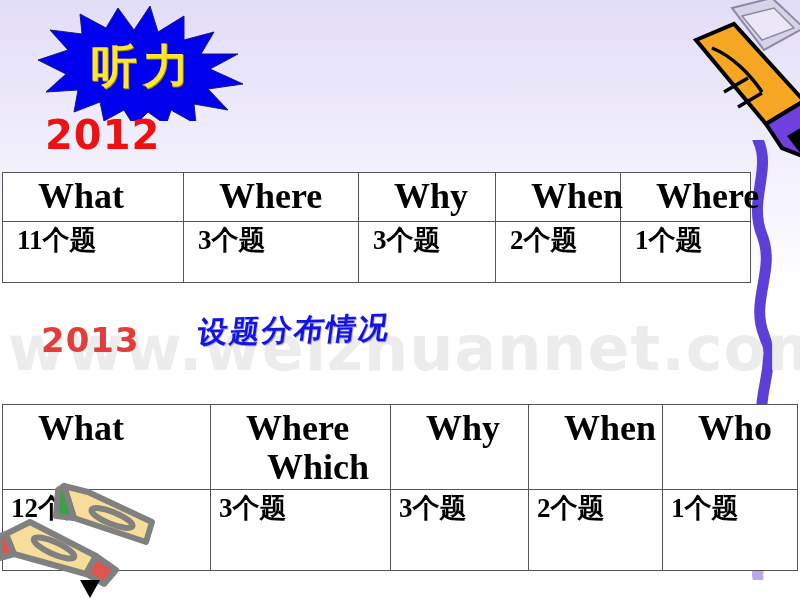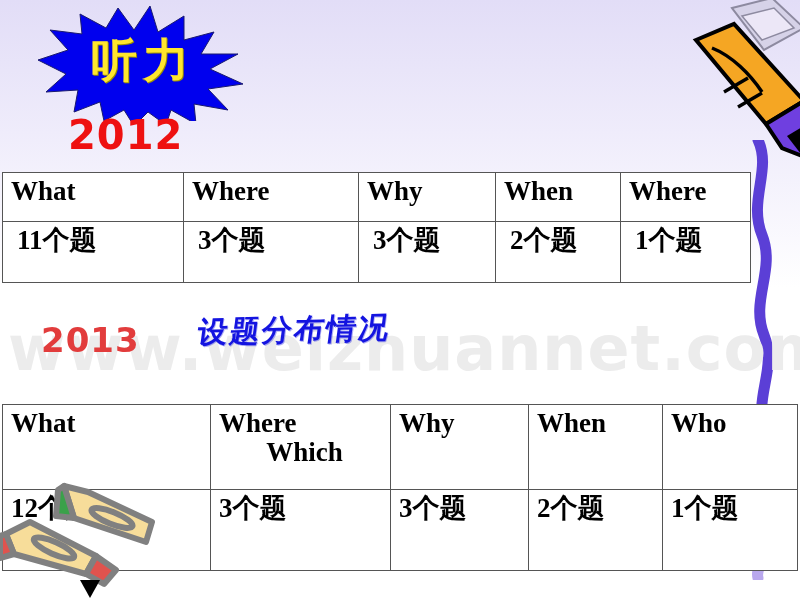--- a/index.html
+++ b/index.html
@@ -20,38 +20,38 @@
     background: linear-gradient(to bottom, #e2ddf7 0%, #efecfb 22%, #ffffff 48%, #ffffff 100%);
     overflow: hidden;
   }
 
   
   .deco { position: absolute; pointer-events: none; }
 
   #starburst { left: 38px; top: 6px; width: 210px; height: 115px; }
   #starburst-label {
     position: absolute;
-    left: 38px; top: 6px;
+    left: 38px; top: 12px;
     width: 210px; height: 115px;
     display: flex;
     align-items: center;
     justify-content: center;
     font-family: Liberation Serif, serif;
     font-weight: bold;
     font-size: 46px;
     color: #ffe62e;
     letter-spacing: 6px;
     text-shadow: 1px 1px 0 #9a8f00;
     padding-bottom: 6px;
     box-sizing: border-box;
   }
 
   #year-2012 {
     position: absolute;
-    left: 68px; top: 112px;
+    left: 45px; top: 112px;
     font-family: "DejaVu Sans", sans-serif;
     font-weight: bold;
     font-size: 40px;
     color: #ee1111;
     letter-spacing: 1px;
   }
 
   #year-2013 {
     position: absolute;
     left: 41px; top: 320px;
@@ -101,23 +101,24 @@
   }
   .qtable td {
     border: 1px solid #555555;
     vertical-align: top;
     padding: 4px 0 0 8px;
     background: #ffffff;
   }
   .qtable .hdr {
     font-family: "Liberation Serif", serif;
     font-weight: bold;
-    font-size: 27px;
+    font-size: 36px;
     color: #000000;
     line-height: 1.08;
+    margin-left: 27px;
   }
   .qtable .val {
     font-family: "Liberation Serif", serif;
     font-weight: bold;
     font-size: 27px;
     color: #000000;
     line-height: 1.08;
   }
   .alt-red {
     display: block;

